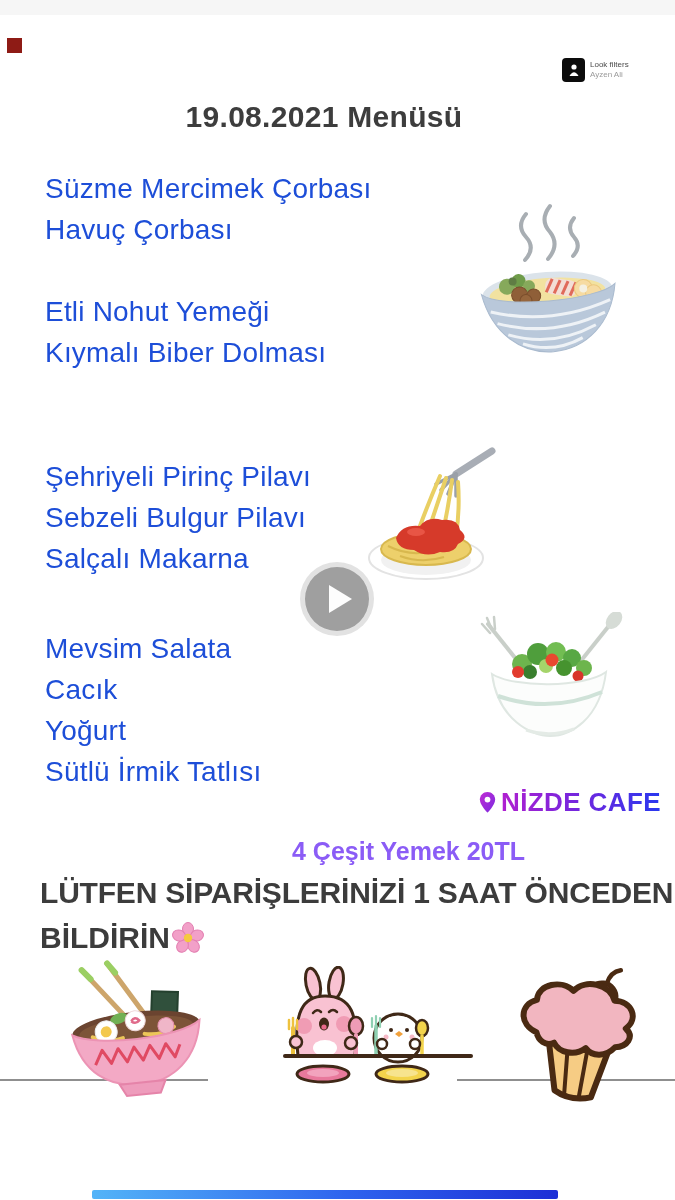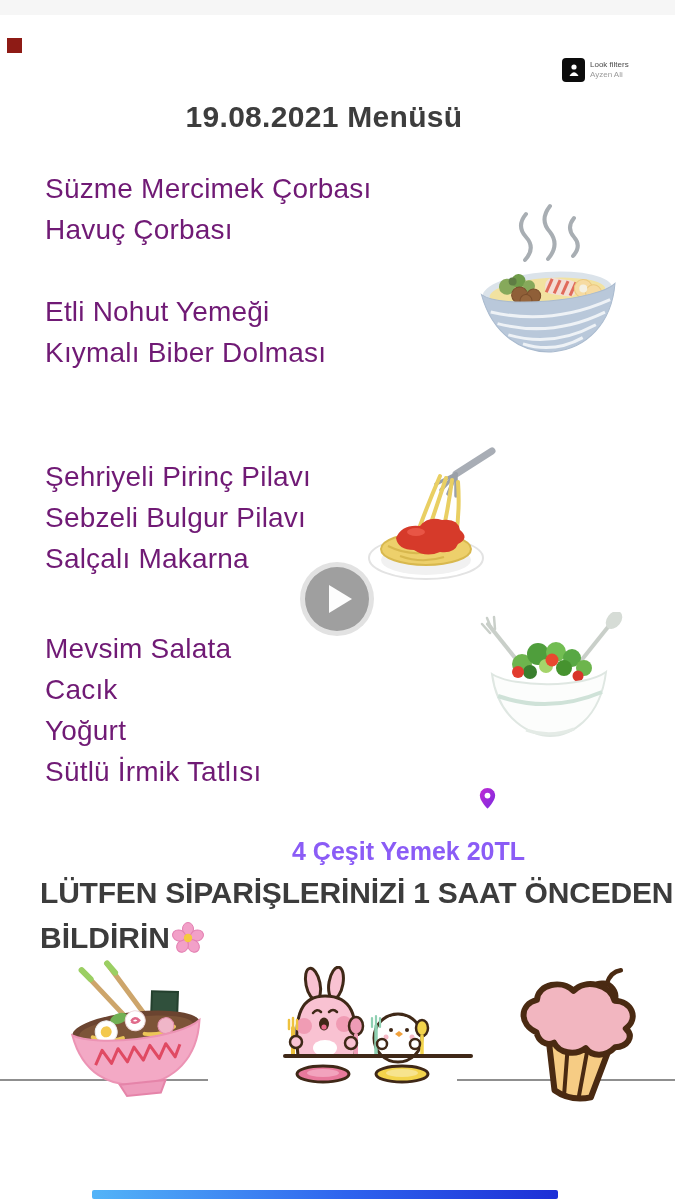--- a/index.html
+++ b/index.html
@@ -11,21 +11,21 @@
   .filter-badge{position:absolute;left:562px;top:58px;display:flex;gap:5px;align-items:flex-start;}
   .badge-icon{width:23px;height:24px;background:#0c0c0c;border-radius:4px;display:flex;
               align-items:center;justify-content:center;}
   .badge-text{display:flex;flex-direction:column;line-height:10px;padding-top:2px;}
   .badge-line1{font-size:8px;color:#4a4a4a;text-align:center;}
   .badge-line2{font-size:8px;color:#9a9a9a;}
 
   .title{position:absolute;top:100px;left:0;width:648px;text-align:center;font-size:30px;
          font-weight:700;color:#3d3d3d;letter-spacing:.3px;}
 
-  .menu{position:absolute;left:45px;font-size:28px;line-height:41px;color:#701a75;
+  .menu{position:absolute;left:45px;font-size:28px;line-height:41px;color:#1d4ed8;
         font-weight:500;letter-spacing:.2px;white-space:nowrap;}
   .menu div{height:41px;}
   .s1{top:168px;}
   .s2{top:291px;}
   .s3{top:456px;}
   .s4{top:628px;}
 
   .sticker{position:absolute;}
 
   .play-btn{position:absolute;left:300px;top:562px;width:74px;height:74px;border-radius:50%;
@@ -204,20 +204,21 @@
     <svg width="17" height="23" viewBox="0 0 20 27">
       <defs>
         <linearGradient id="pinGrad" x1="0" y1="0" x2="1" y2="1">
           <stop offset="0" stop-color="#c12bd4"></stop>
             <stop offset="1" stop-color="#7b2be0"></stop>
         </linearGradient>
       </defs>
       <path d="M10,1 C5,1 1,5 1,10 c0,6.5 9,15.5 9,15.5 s9,-9 9,-15.5 C19,5 15,1 10,1 Z" fill="url(#pinGrad)"></path>
       <circle cx="10" cy="10" r="3.4" fill="#ffffff"></circle>
     </svg>
+    <span class="loc-text">NİZDE CAFE</span>
   </div>
 
   <div class="price-line">4 Çeşit Yemek 20TL</div>
   <div class="notice-1">LÜTFEN SİPARİŞLERİNİZİ 1 SAAT ÖNCEDEN</div>
   <div class="notice-2">
     <span>BİLDİRİN</span>
     <svg width="32" height="32" viewBox="0 0 32 32">
       <g fill="#f2a0c8" stroke="#e37fb1" stroke-width="1">
         <ellipse cx="16" cy="7" rx="5.5" ry="6.5"></ellipse>
         <ellipse cx="25" cy="13.5" rx="5.5" ry="6.5" transform="rotate(72 25 13.5)"></ellipse>

